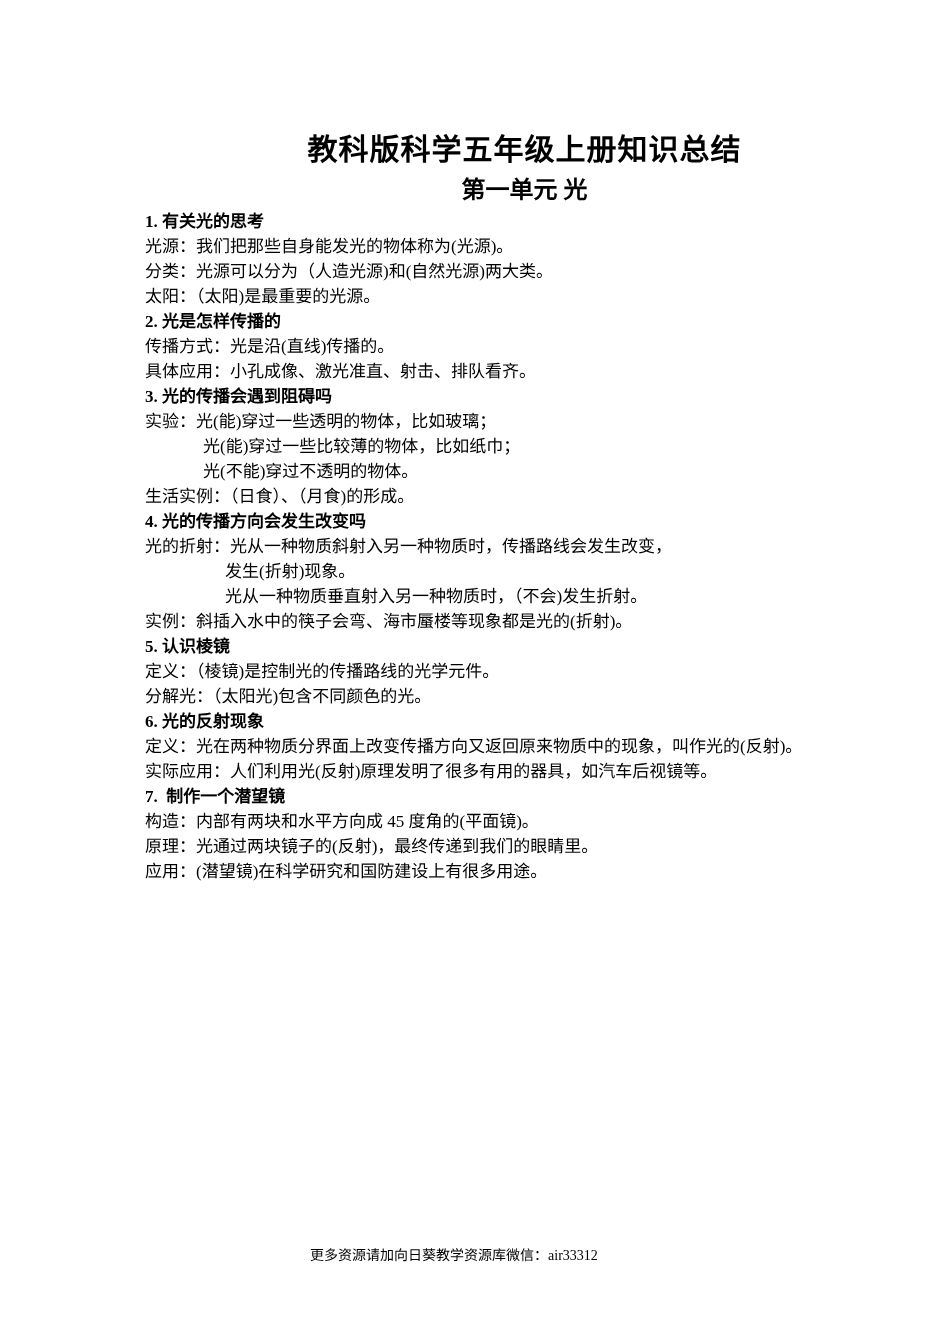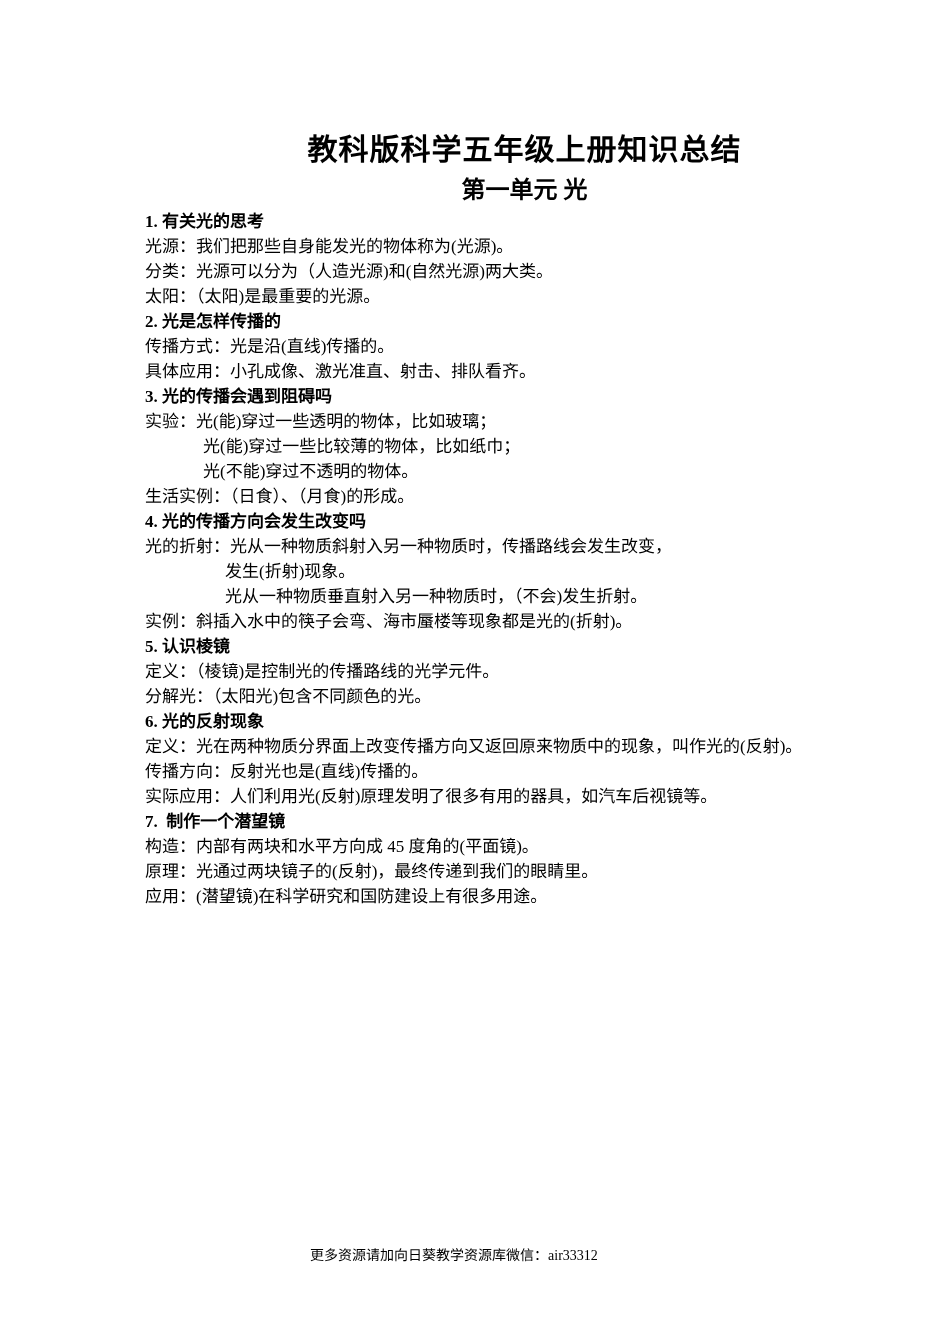--- a/index.html
+++ b/index.html
@@ -93,21 +93,20 @@
         <div class="sec-heading">4. 光的传播方向会发生改变吗</div>
         <div class="line indent-0">光的折射：光从一种物质斜射入另一种物质时，传播路线会发生改变，</div>
         <div class="line indent-2">发生(折射)现象。</div>
         <div class="line indent-2">光从一种物质垂直射入另一种物质时，（不会)发生折射。</div>
         <div class="line indent-0">实例：斜插入水中的筷子会弯、海市蜃楼等现象都是光的(折射)。</div>
         <div class="sec-heading">5. 认识棱镜</div>
         <div class="line indent-0">定义：（棱镜)是控制光的传播路线的光学元件。</div>
         <div class="line indent-0">分解光：（太阳光)包含不同颜色的光。</div>
         <div class="sec-heading">6. 光的反射现象</div>
         <div class="line indent-0">定义：光在两种物质分界面上改变传播方向又返回原来物质中的现象，叫作光的(反射)。</div>
-        <div class="line indent-0">传播方向：反射光也是(直线)传播的。</div>
         <div class="line indent-0">实际应用：人们利用光(反射)原理发明了很多有用的器具，如汽车后视镜等。</div>
         <div class="sec-heading">7.  制作一个潜望镜</div>
         <div class="line indent-0">构造：内部有两块和水平方向成 45 度角的(平面镜)。</div>
         <div class="line indent-0">原理：光通过两块镜子的(反射)，最终传递到我们的眼睛里。</div>
         <div class="line indent-0">应用：(潜望镜)在科学研究和国防建设上有很多用途。</div>
       </div>
   </div>
   <div class="footer-note">更多资源请加向日葵教学资源库微信：air33312</div>
 </div>
 

